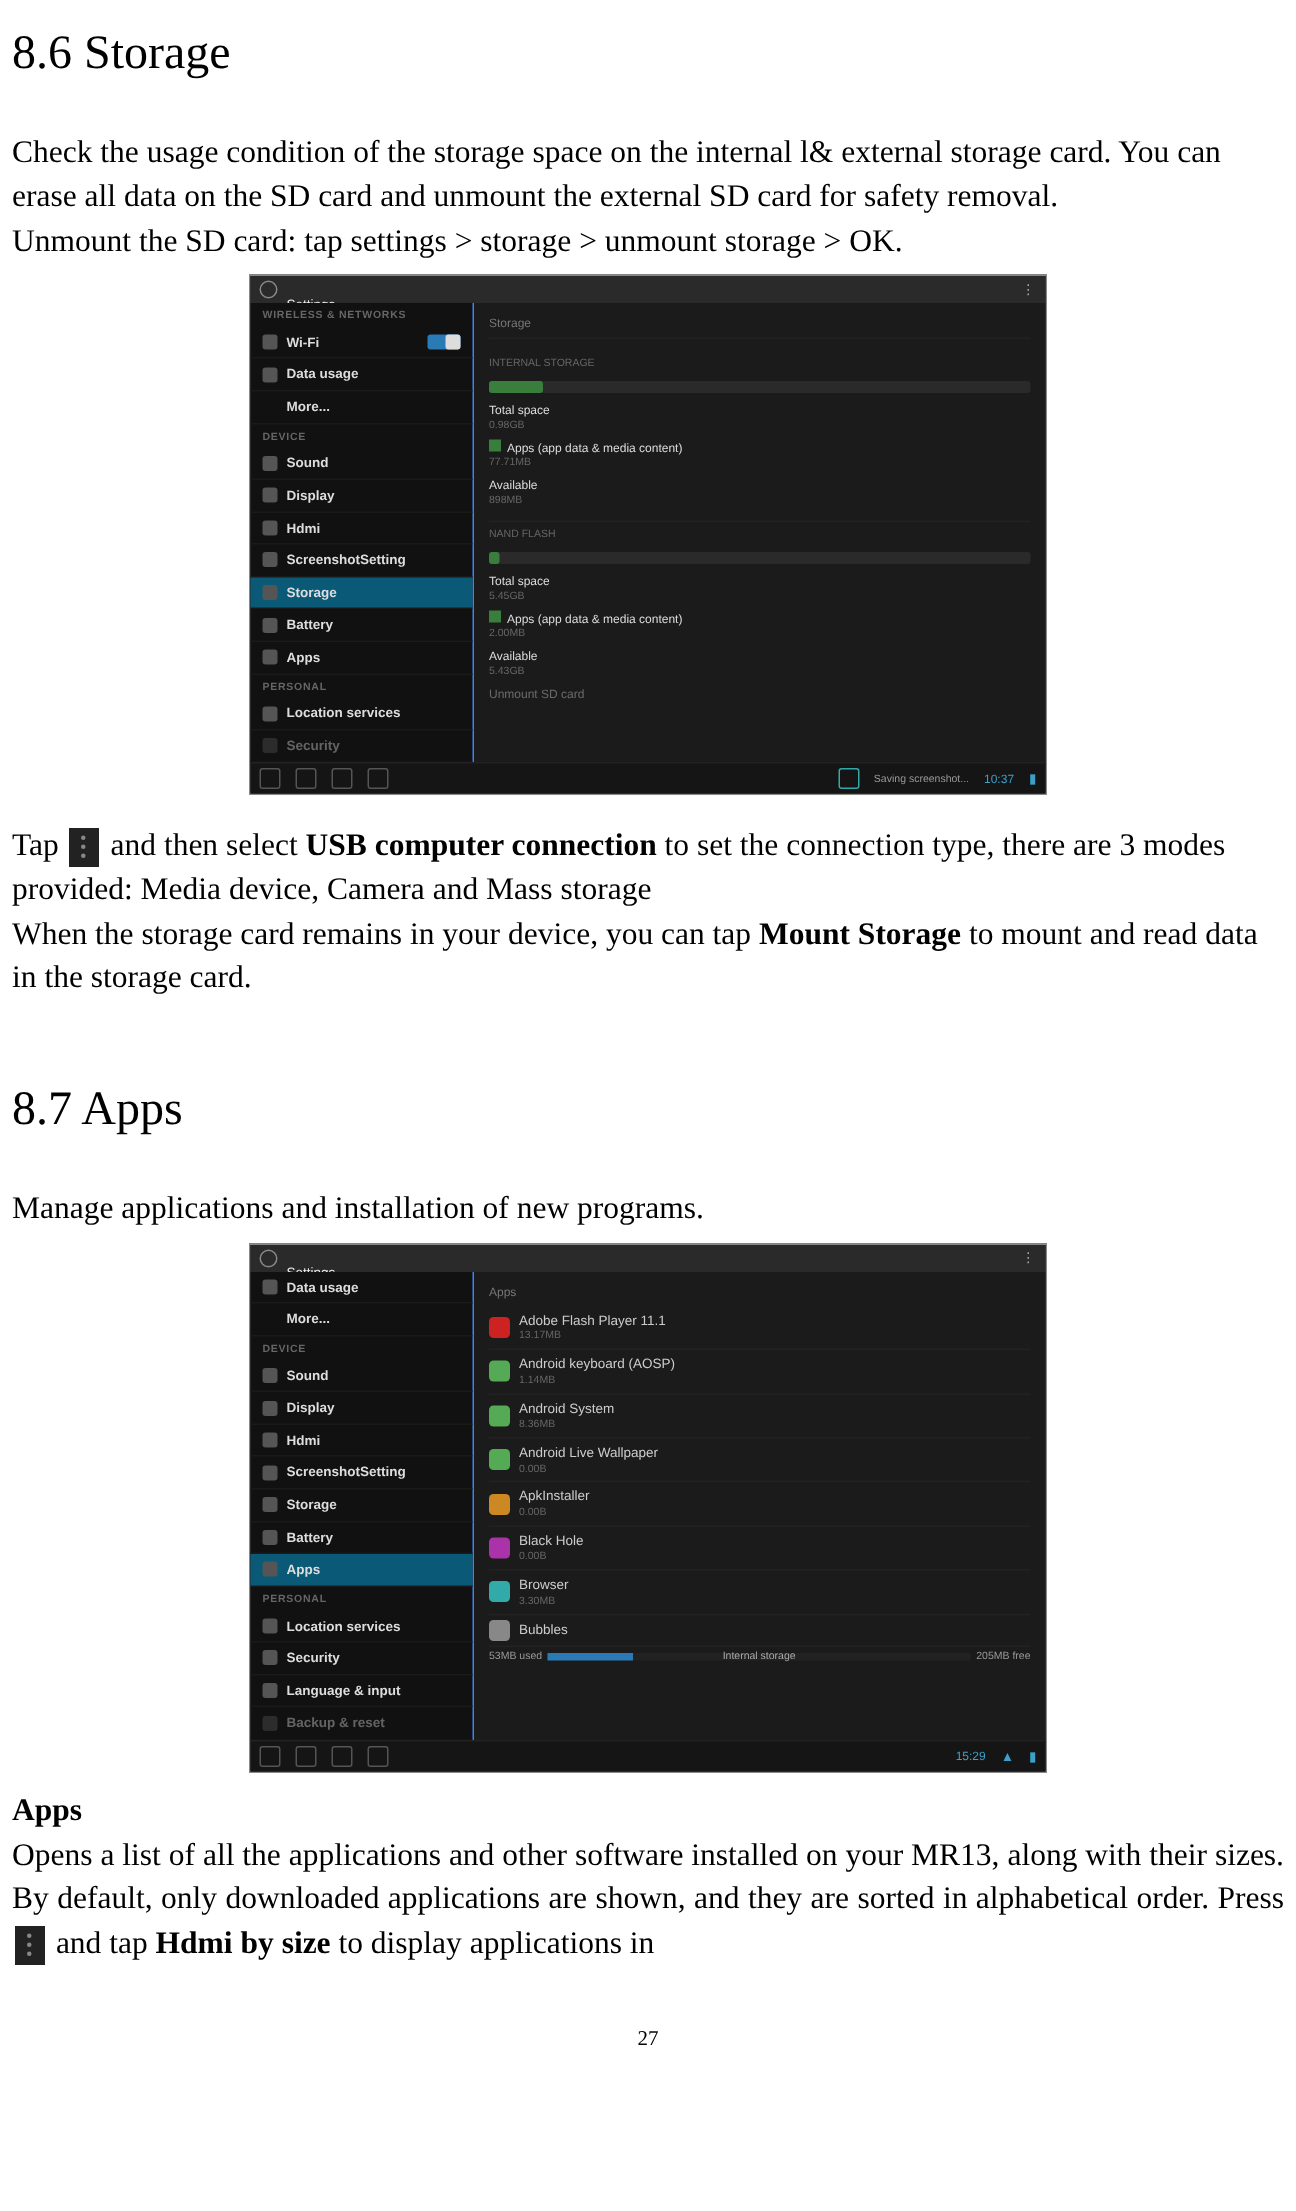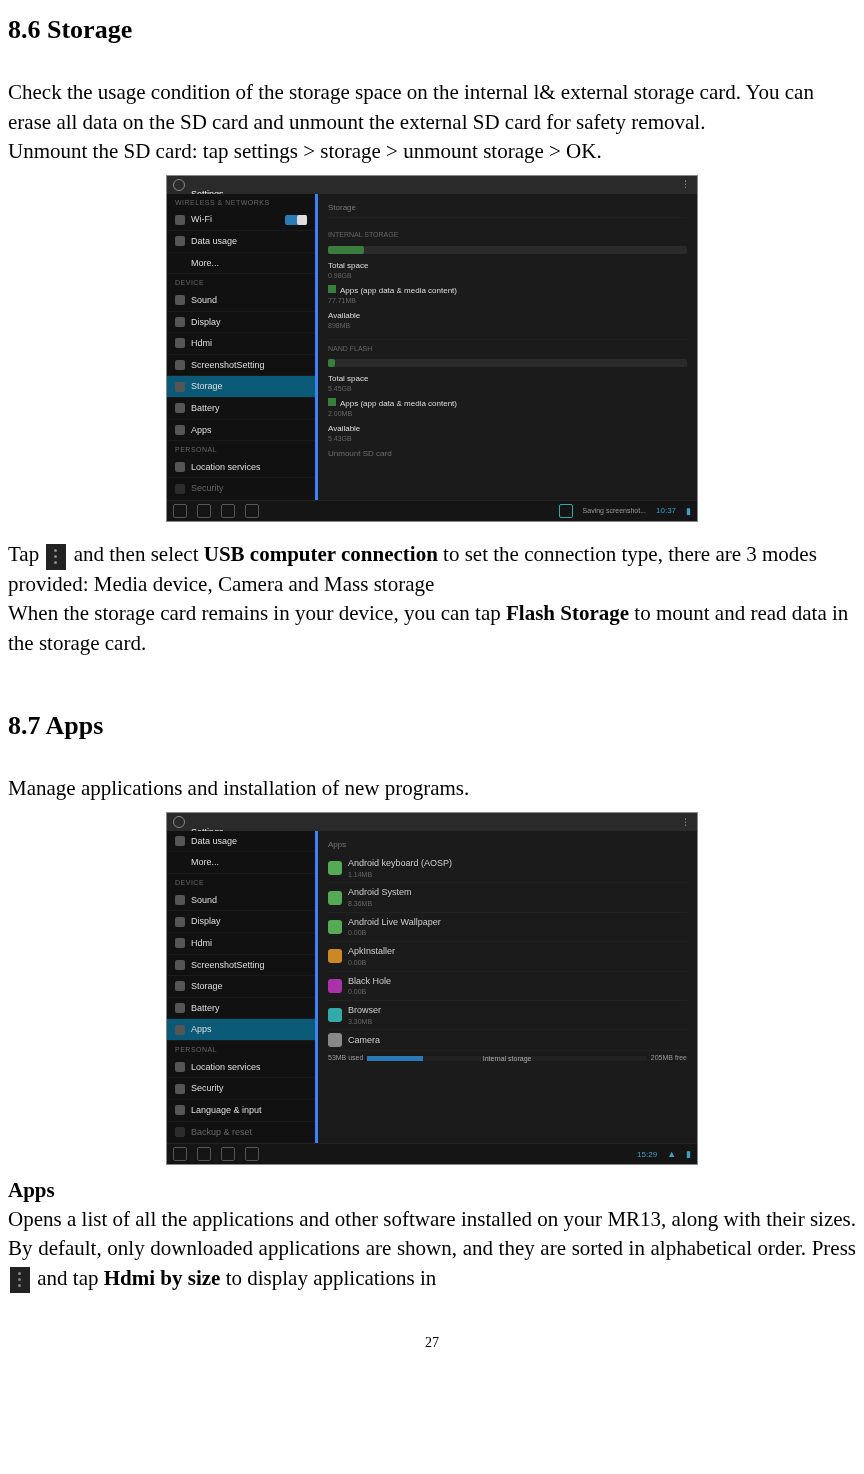--- a/index.html
+++ b/index.html
@@ -6,22 +6,22 @@
       font-family: "Times New Roman", Times, serif;
       font-size: 21px;
       line-height: 1.4;
       margin: 0;
       padding: 12px 8px 20px 8px;
       width: 848px;
       background: #fff;
       color: #000;
     }
     h2 {
-      font-size: 26px;
-      font-weight: bold;
+      font-size: 32px;
+      font-weight: normal;
       margin: 0 0 30px 0;
     }
     p { margin: 0; }
     .justify { text-align: justify; }
 
     
     .shot-wrap { text-align: center; }
     .tablet {
       display: inline-block;
       background: #000;
@@ -37,21 +37,22 @@
       display:flex; align-items:center; gap:6px; padding:0 6px;
       background:#2a2a2a;
     }
     .tb-top .gear { width:10px;height:10px;border:1px solid #888;border-radius:50%; }
     .tb-top .title { color:#eee;margin-top:20px; }
     .tb-top .dots { margin-left:auto; color:#aaa; letter-spacing:1px; }
     .tb-body { display:flex; }
     .sidebar {
       width: 148px;
       background:#111;
-      border-right:3px solid #3b82f6;
+      border-right:1px solid #3b82f6;
+      font-weight:bold;
     }
     .side-hdr { color:#666; font-size:7px; padding:4px 8px 2px; letter-spacing:.5px;}
     .side-item {
       display:flex; align-items:center; gap:6px;
       padding:4px 8px; border-bottom:1px solid #1a1a1a;
       color:#ddd;
     }
     .side-item.sel { background:#0a5a77; }
     .side-item .ic { width:10px;height:10px;display:inline-block;background:#555;border-radius:2px;}
     .side-item .toggle {
@@ -210,21 +211,21 @@
 
 <p>
   <span>Tap </span>
   <span class="inline-icon"><span class="d d1"></span><span class="d d2"></span><span class="d d3"></span></span>
   <span> and then select </span>
   <b>USB computer connection</b>
   <span> to set the connection type, there are 3 modes provided: Media device, Camera and Mass storage</span>
 </p>
 <p>
   <span>When the storage card remains in your device, you can tap </span>
-  <b>Flash Storage</b>
+  <b>Mount Storage</b>
   <span> to mount and read data in the storage card.</span>
 </p>
 
 <h2 style="margin-top:50px;">8.7 Apps</h2>
 
 <p>Manage applications and installation of new programs.</p>
 
 <div class="shot-wrap" style="margin:8px 0 6px;">
   <div class="tablet" style="width:530px;">
     <div class="tb-top">
@@ -286,20 +287,24 @@
           </div>
         <div class="side-item" style="opacity:.4;">
             <span class="ic"></span>
             <span>Backup &amp; reset</span>
           </div>
       </div>
       <div class="main">
         <div class="main-hdr">Apps</div>
         <div id="app-list">
             <div class="app-row">
+              <span class="app-ic" style="background:#c22;"></span>
+              <span class="meta"><span>Adobe Flash Player 11.1</span><small>13.17MB</small></span>
+            </div>
+            <div class="app-row">
               <span class="app-ic" style="background:#5a5;"></span>
               <span class="meta"><span>Android keyboard (AOSP)</span><small>1.14MB</small></span>
             </div>
             <div class="app-row">
               <span class="app-ic" style="background:#5a5;"></span>
               <span class="meta"><span>Android System</span><small>8.36MB</small></span>
             </div>
             <div class="app-row">
               <span class="app-ic" style="background:#5a5;"></span>
               <span class="meta"><span>Android Live Wallpaper</span><small>0.00B</small></span>
@@ -311,21 +316,21 @@
             <div class="app-row">
               <span class="app-ic" style="background:#a3a;"></span>
               <span class="meta"><span>Black Hole</span><small>0.00B</small></span>
             </div>
             <div class="app-row">
               <span class="app-ic" style="background:#3aa;"></span>
               <span class="meta"><span>Browser</span><small>3.30MB</small></span>
             </div>
             <div class="app-row">
               <span class="app-ic" style="background:#888;"></span>
-              <span class="meta"><span>Camera</span><small></small></span>
+              <span class="meta"><span>Bubbles</span><small></small></span>
             </div>
           </div>
         <div class="storage-foot">
           <span>53MB used</span>
           <div class="sbar">
               <div class="sfill" style="width:20%;"></div>
               <span style="position:absolute;left:50%;top:-2px;transform:translateX(-50%);color:#aaa;">Internal storage</span>
             </div>
           <span>205MB free</span>
         </div>

